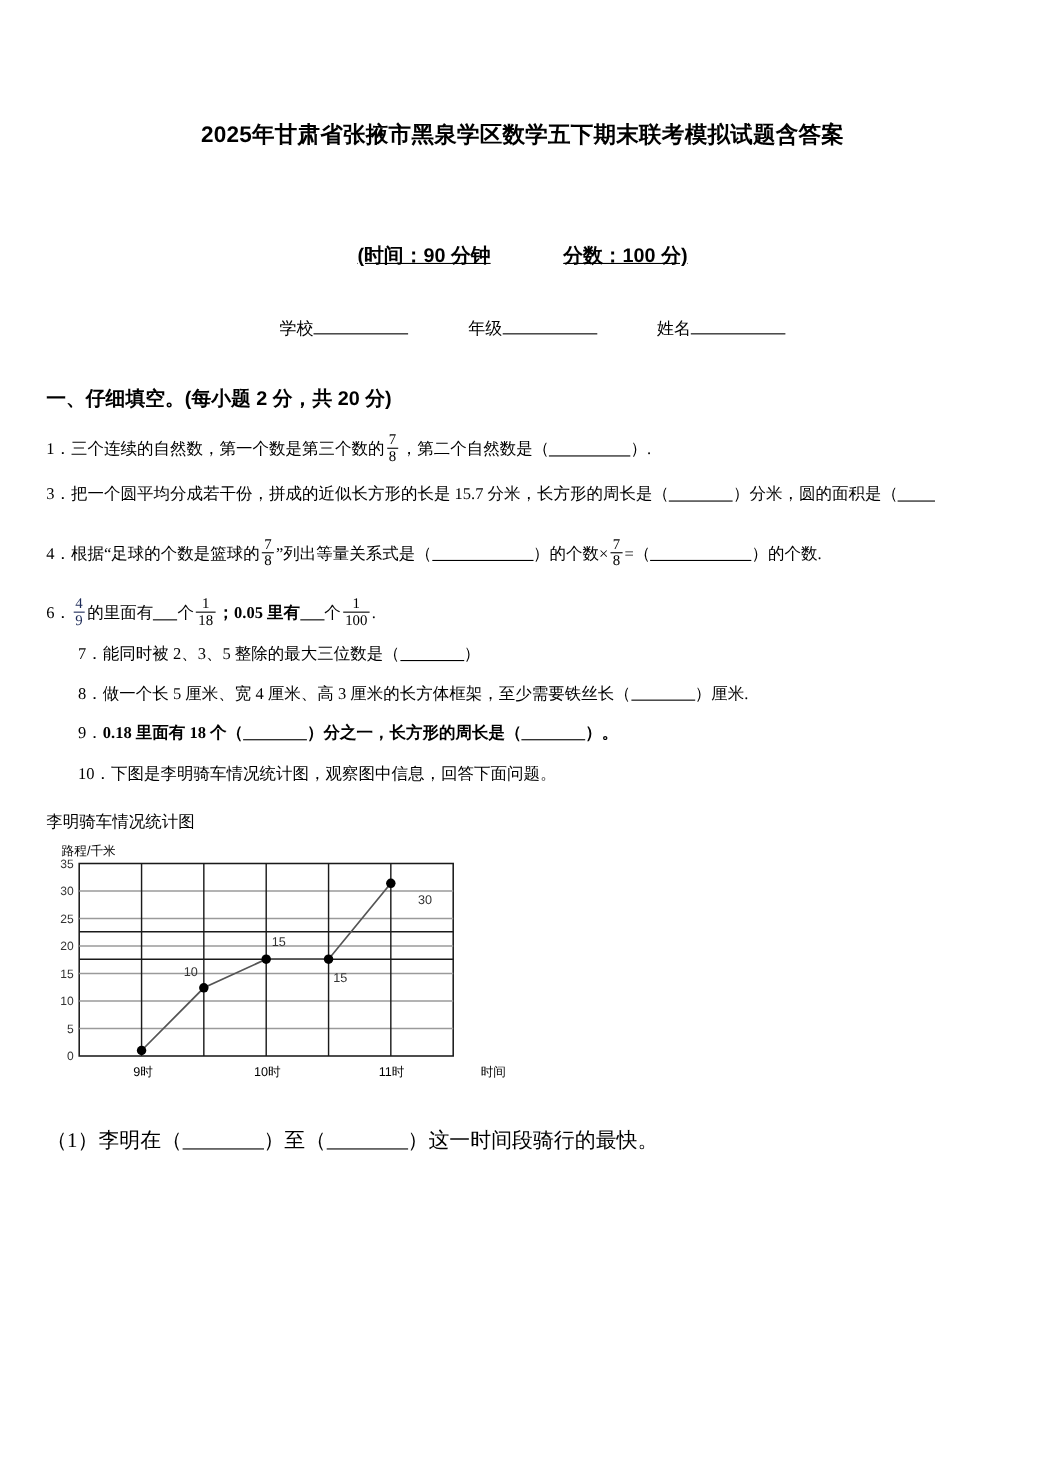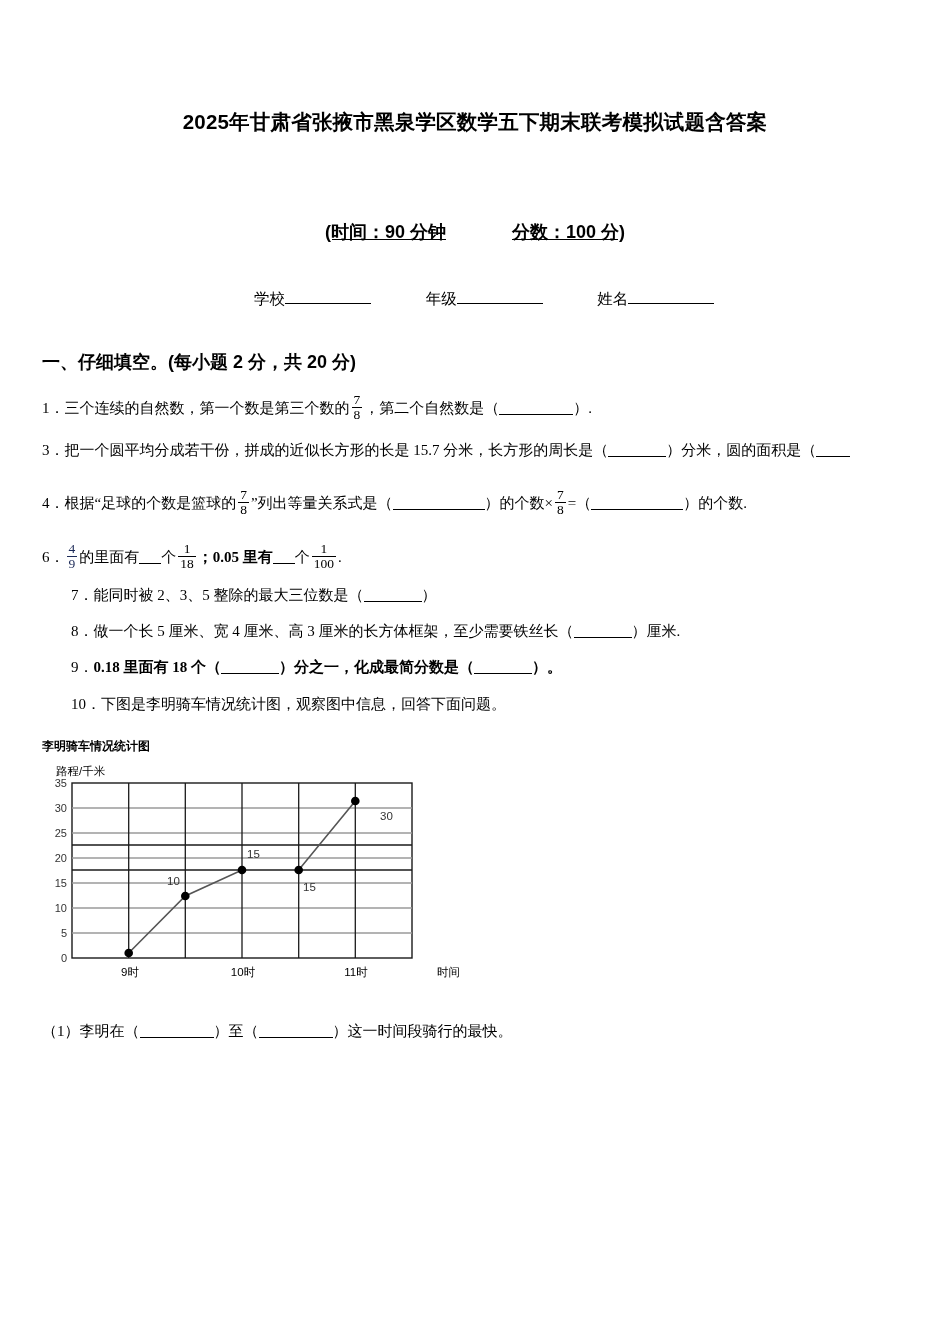--- a/index.html
+++ b/index.html
@@ -106,35 +106,35 @@
   .bl-xs { width: 34px; }
   .bl-s  { width: 44px; }
   .bl-m  { width: 58px; }
   .bl-l  { width: 74px; }
   .bl-xl { width: 92px; }
   .ul-s  { display:inline-block; width: 22px; border-bottom: 1px solid #000; vertical-align: -2px; }
 
   
   .chart-caption {
     font-family: "Liberation Sans", "DejaVu Sans", sans-serif;
-    font-weight: bold;
-    font-size: 12px;
+    font-weight: normal;
+    font-size: 15px;
     margin: 0;
     padding-top: 22px;
   }
   .chart-wrap {
     position: relative;
     width: 470px;
     height: 235px;
     margin-top: 8px;
   }
   .chart-wrap svg { display: block; }
 
   .q-sub {
-    font-size: 15px;
+    font-size: 19px;
     margin: 0;
     padding-top: 24px;
   }
 </style>
 </head>
 <body>
 
 <div class="page">
 
   <h1 class="doc-title">2025年甘肃省张掖市黑泉学区数学五下期末联考模拟试题含答案</h1>
@@ -173,21 +173,21 @@
 
   <p class="q tight">
     <span class="num">7．</span><span>能同时被 2、3、5 整除的最大三位数是（</span><span class="bl bl-m"></span><span>）</span>
   </p>
 
   <p class="q tight">
     <span class="num">8．</span><span>做一个长 5 厘米、宽 4 厘米、高 3 厘米的长方体框架，至少需要铁丝长（</span><span class="bl bl-m"></span><span>）厘米.</span>
   </p>
 
   <p class="q tight">
-    <span class="num">9．</span><b>0.18 里面有 18 个（</b><span class="bl bl-m"></span><b>）分之一，化成最简分数是（</b><span class="bl bl-m"></span><b>）。</b>
+    <span class="num">9．</span><b>0.18 里面有 18 个（</b><span class="bl bl-m"></span><b>）分之一，长方形的周长是（</b><span class="bl bl-m"></span><b>）。</b>
   </p>
 
   <p class="q tight">
     <span class="num">10．</span><span>下图是李明骑车情况统计图，观察图中信息，回答下面问题。</span>
   </p>
 
   <p class="chart-caption">李明骑车情况统计图</p>
 
   <div class="chart-wrap">
     <svg width="470" height="235" viewBox="0 0 470 235">

